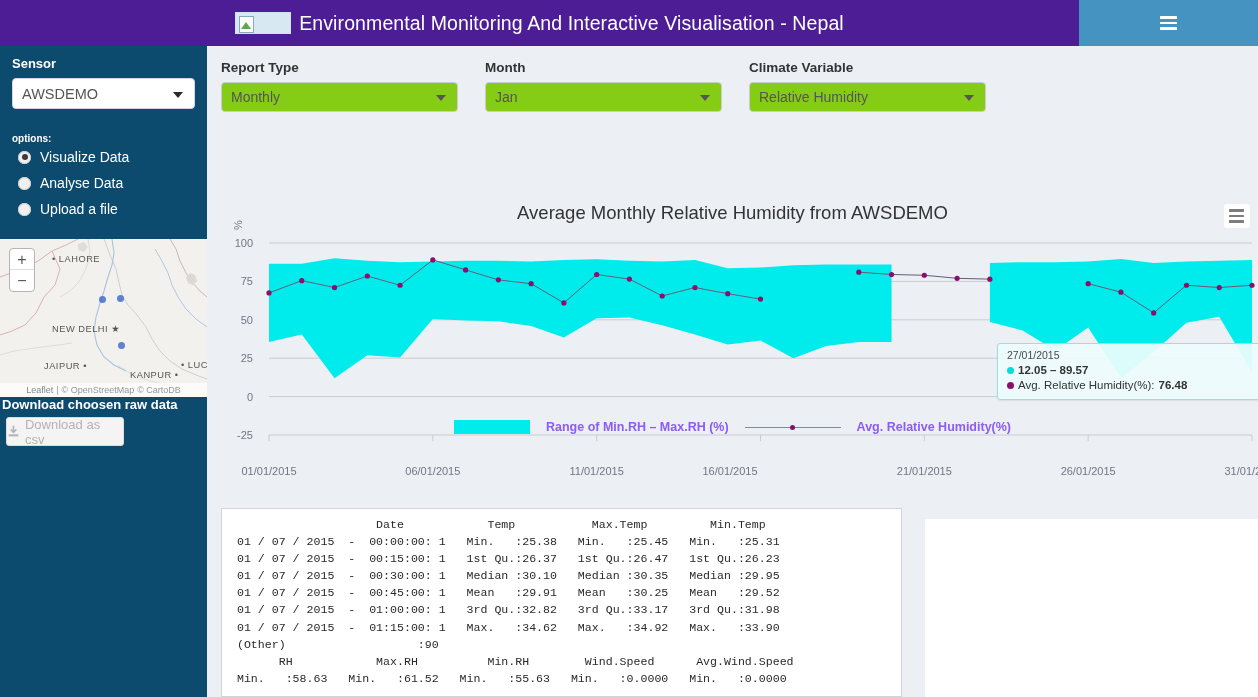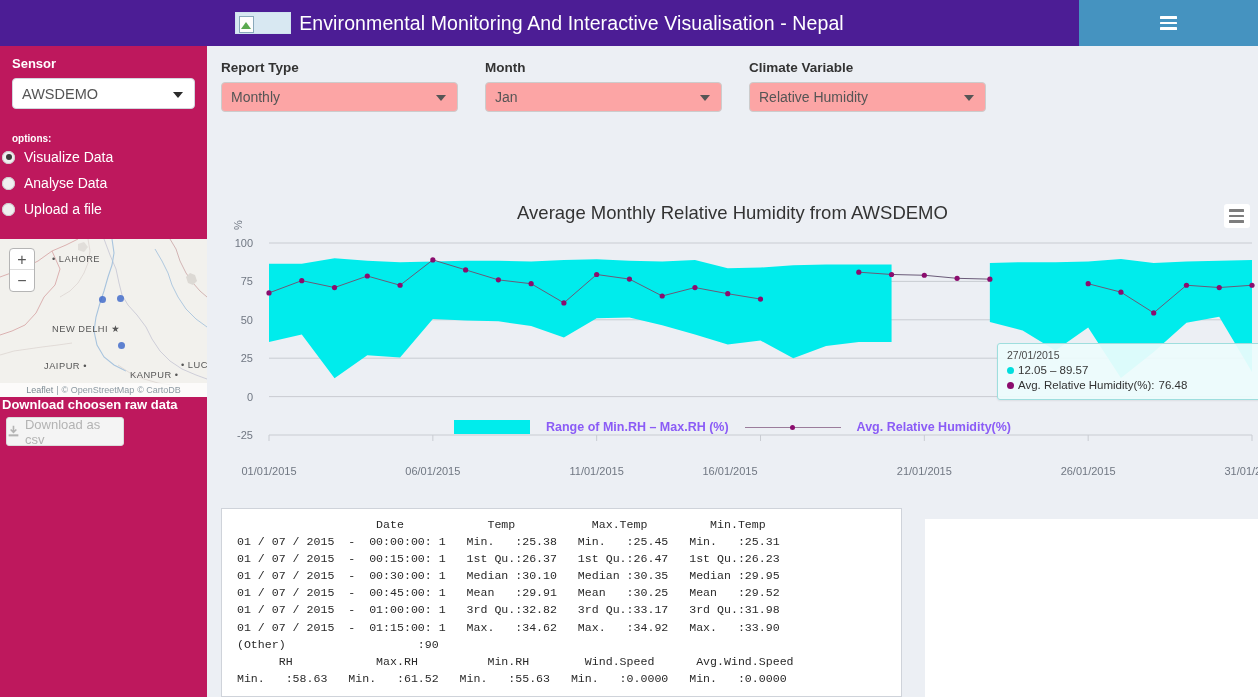--- a/index.html
+++ b/index.html
@@ -61,21 +61,21 @@
   .hamburger-lines { width: 17px; }
   .hamburger-lines span {
     display: block; height: 2.6px; background: #ffffff;
     margin: 3.1px 0; border-radius: 0.5px;
   }
 
   
   #sidebar {
     position: absolute; top: 46px; left: 0;
     width: 207px; height: 651px;
-    background: #be185d;
+    background: #0c4a6e;
     color: #ffffff;
   }
   .sb-label {
     font-size: 13px; font-weight: bold; color: #ffffff;
     padding: 10px 0 0 12px;
   }
   .sb-select {
     margin: 7px 12px 0 12px;
     height: 31px;
     background: #ffffff;
@@ -95,21 +95,21 @@
     border-left: 5px solid transparent;
     border-right: 5px solid transparent;
     border-top: 6px solid #2b2b2b;
   }
   #options-label {
     font-size: 10px; font-weight: bold;
     padding: 24px 8px 0 12px;
   }
   .radio-row {
     display: flex; align-items: center;
-    padding: 5px 0 5px 2px;
+    padding: 5px 0 5px 18px;
     gap: 9px;
   }
   .radio-dot {
     width: 13px; height: 13px; border-radius: 50%;
     background: #f0f0f0;
     flex: none; position: relative;
     box-shadow: inset 0 0 0 1px #cdcdcd;
   }
   .radio-dot.checked::after {
     content: "";
@@ -184,21 +184,21 @@
     width: 1051px; height: 651px;
     background: #eceff4;
   }
   #controls { display: flex; padding: 14px 0 0 14px; gap: 27px; }
   .ctrl-group { width: 237px; }
   .ctrl-label {
     font-size: 13.5px; font-weight: bold; color: #333333;
     margin-bottom: 7px;
   }
   .ctrl-select {
-    height: 30px; background: #fca5a5;
+    height: 30px; background: #84cc16;
     border: 1px solid #cccccc; border-radius: 4px;
     display: flex; align-items: center;
     padding: 0 9px; position: relative;
   }
   .ctrl-select .caret { border-top-color: #555555; }
   .ctrl-value { font-size: 14px; color: #555555; }
 
   
   #chart-wrap { position: relative; width: 1051px; height: 348px; }
   #chart-title {
@@ -258,21 +258,21 @@
     z-index: 9;
     box-shadow: 0 1px 2px rgba(0,0,0,0.07);
   }
   #tt-date { font-size: 10.5px; color: #4a4a4a; margin-bottom: 2px; }
   .tt-row {
     font-size: 11.5px; color: #333333;
     display: flex; align-items: center; gap: 4px;
     line-height: 15px;
   }
   .tt-dot { width: 7px; height: 7px; border-radius: 50%; flex: none; }
-  .tt-val { font-weight: normal; }
+  .tt-val { font-weight: bold; }
 
   
   #tabs {
     position: absolute; top: 477px; left: 14px;
     width: 1030px; height: 32px;
     display: flex; align-items: flex-end;
   }
   .tab {
     height: 30px; padding: 0 15px;
     background: #f5f5f5;

